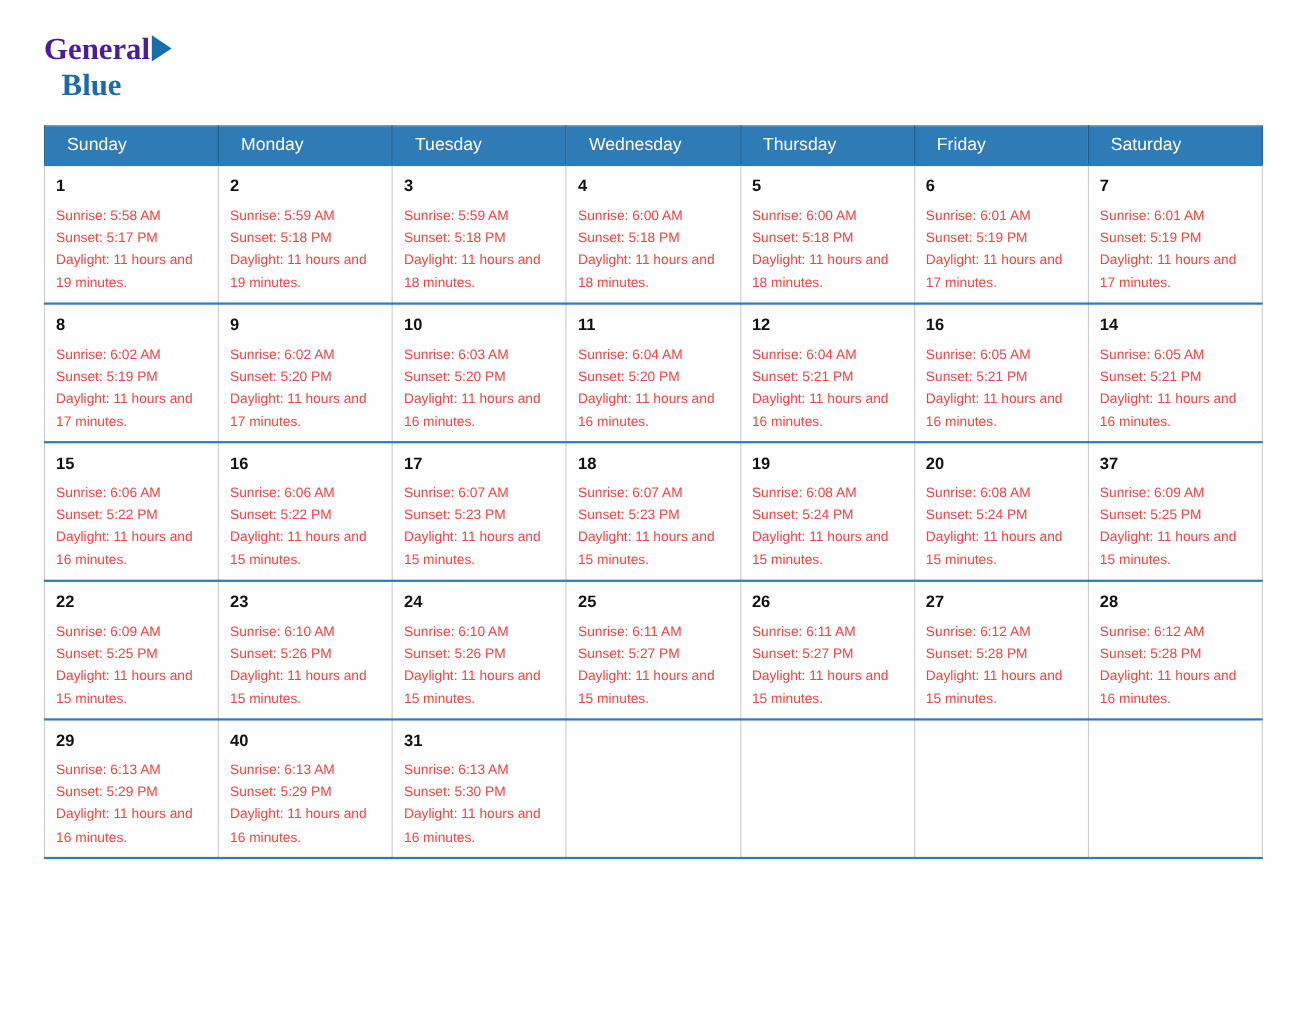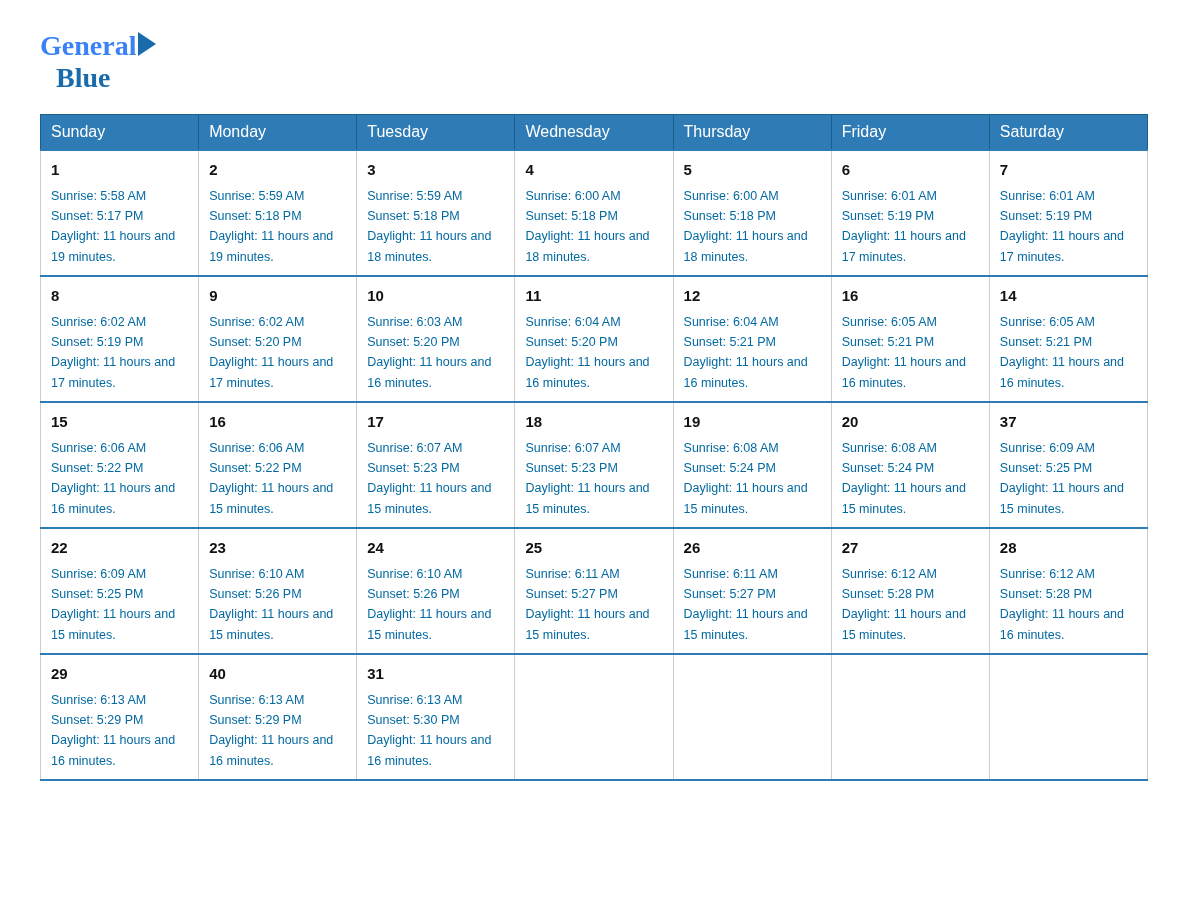--- a/index.html
+++ b/index.html
@@ -12,21 +12,21 @@
     }
     .header-area {
       display: flex;
       justify-content: space-between;
       align-items: flex-start;
       margin-bottom: 20px;
     }
     .logo-text-general {
       font-size: 28px;
       font-weight: bold;
-      color: #3b82f6;
+      color: #4c1d95;
       font-family: Georgia, serif;
     }
     .logo-arrow {
       width: 0;
       height: 0;
       border-left: 18px solid #1a6bab;
       border-top: 12px solid transparent;
       border-bottom: 12px solid transparent;
       margin-left: 2px;
       margin-top: -4px;
@@ -64,21 +64,21 @@
     .calendar-table {
       width: 100%;
       border-collapse: collapse;
       border: 1px solid #aaa;
     }
     .calendar-table th {
       background-color: #2e7bb5;
       color: #fff;
       font-size: 16px;
       font-weight: normal;
-      padding: 8px 10px;
+      padding: 8px 20px;
       text-align: left;
       border: 1px solid #1a5f8a;
     }
     .calendar-table td {
       vertical-align: top;
       padding: 8px 10px;
       border: 1px solid #ccc;
       width: 14.28%;
       font-size: 13px;
       color: #333;
@@ -87,21 +87,21 @@
     }
     .day-number {
       font-size: 15px;
       font-weight: bold;
       color: #111;
       display: block;
       margin-bottom: 4px;
     }
     .day-info {
       font-size: 12.5px;
-      color: #0369a1;
+      color: #ef4444;
       line-height: 1.55;
     }
     .empty-cell {
       background: #fff;
     }
     tr {
       border-bottom: 2px solid #2e7bb5;
     }
   </style>
 </head>

